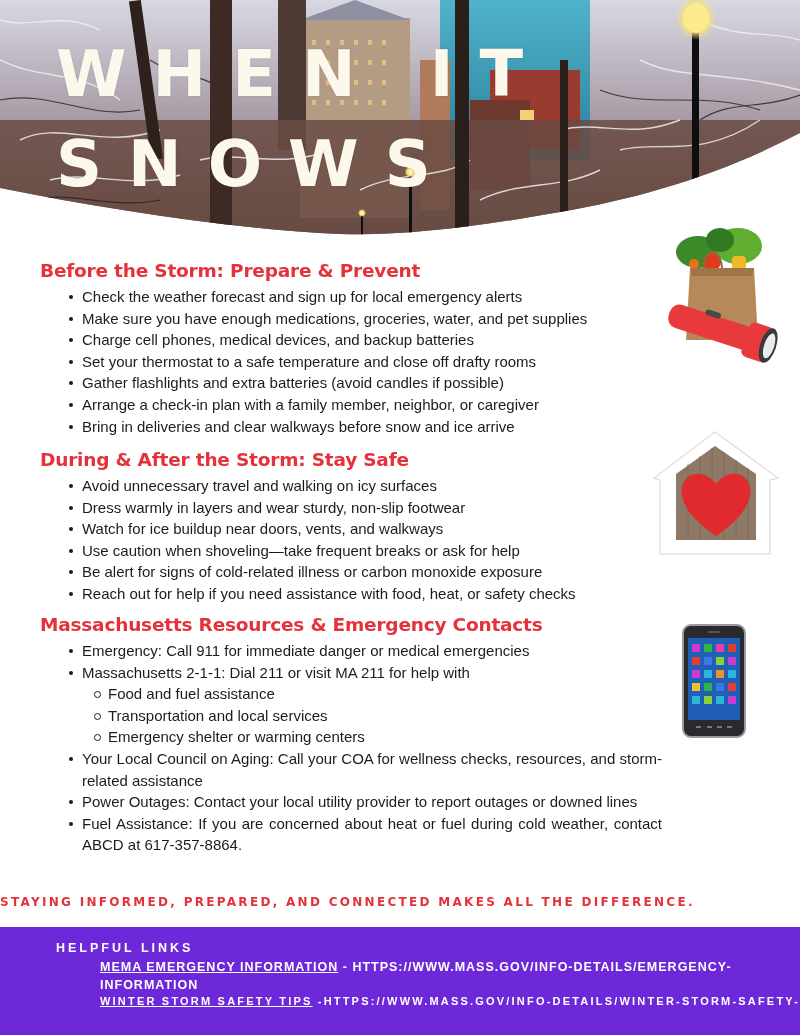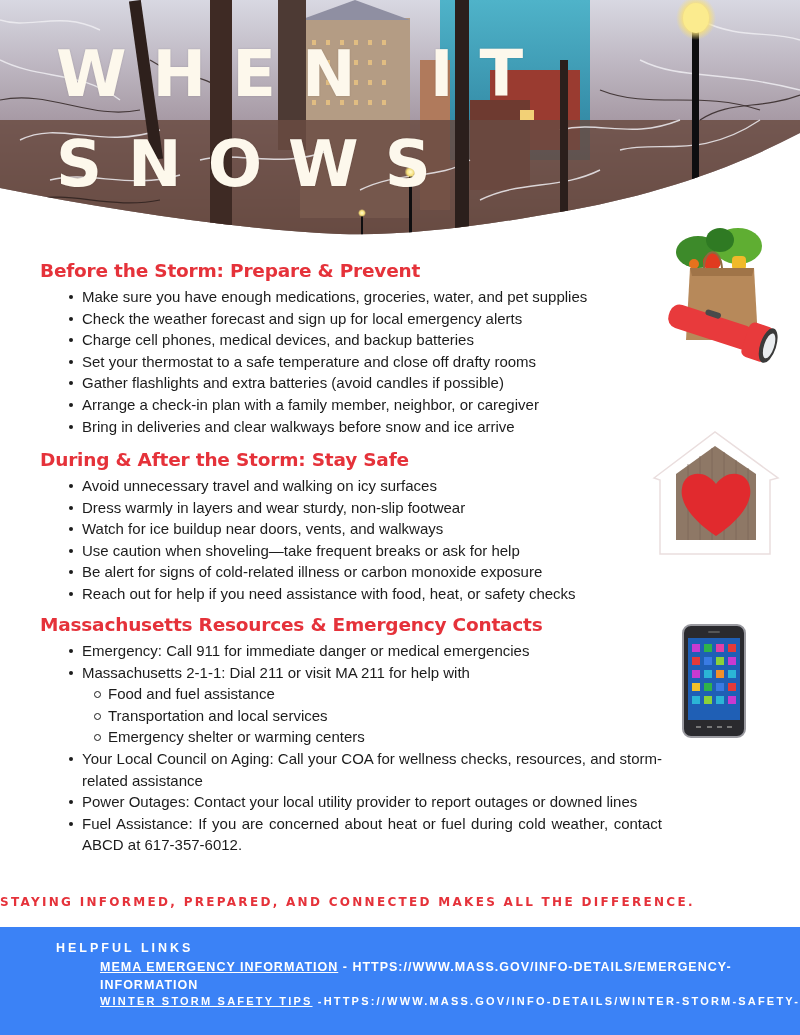--- a/index.html
+++ b/index.html
@@ -26,21 +26,21 @@
   ul.bullets li.wrap { width: 598px; text-align: justify; }
 
   
   .illus { position: absolute; }
 
   
   .tagline { position: absolute; left: 0; width: 800px; top: 895px; text-align: left; color: #e5323a;
              font-family: "DejaVu Sans", sans-serif; font-weight: bold; font-size: 12px; letter-spacing: 2.3px; }
 
   
-  .footer { position: absolute; left: 0; top: 927px; width: 800px; height: 108px; background: #3b82f6; color: #ffffff; }
+  .footer { position: absolute; left: 0; top: 927px; width: 800px; height: 108px; background: #6d28d9; color: #ffffff; }
   .footer .fh { position: absolute; left: 56px; top: 14px; font-weight: bold; font-size: 12.5px; letter-spacing: 3px; }
   .footer .link-row { position: absolute; left: 64px; font-weight: bold; font-size: 12.5px; letter-spacing: 1px; white-space: nowrap; margin-left: 36px; }
   .footer .link-row a { color: #ffffff; text-decoration: underline; }
   .footer .row1 { top: 33px; }
   .footer .row1b { top: 51px; }
   .footer .row2 { top: 68px; font-size: 11px; letter-spacing: 2.2px; }
 </style>
 </head>
 <body>
 
@@ -139,22 +139,22 @@
       <rect x="361" y="215" width="2" height="25" fill="#0e0e10"></rect>
       <circle cx="362" cy="213" r="4" fill="url(#lampGlow)"></circle>
     </g>
   </svg>
   <div class="hero-title l1">WHEN IT</div>
   <div class="hero-title l2">SNOWS</div>
 </div>
 
 <div class="section-heading" style="top:260px">Before the Storm: Prepare &amp; Prevent</div>
 <ul class="bullets" style="top:286px">
+  <li>Check the weather forecast and sign up for local emergency alerts</li>
   <li>Make sure you have enough medications, groceries, water, and pet supplies</li>
-  <li>Check the weather forecast and sign up for local emergency alerts</li>
   <li>Charge cell phones, medical devices, and backup batteries</li>
   <li>Set your thermostat to a safe temperature and close off drafty rooms</li>
   <li>Gather flashlights and extra batteries (avoid candles if possible)</li>
   <li>Arrange a check-in plan with a family member, neighbor, or caregiver</li>
   <li>Bring in deliveries and clear walkways before snow and ice arrive</li>
 </ul>
 
 <svg class="illus" style="left:660px;top:222px" width="120" height="152" viewBox="0 0 120 152">
 
   <ellipse cx="38" cy="30" rx="22" ry="16" fill="#3d8a2a"></ellipse>
@@ -203,21 +203,21 @@
 
 <div class="section-heading" style="top:614px">Massachusetts Resources &amp; Emergency Contacts</div>
 <ul class="bullets" style="top:640px">
   <li>Emergency: Call 911 for immediate danger or medical emergencies</li>
   <li>Massachusetts 2-1-1: Dial 211 or visit MA 211 for help with</li>
   <li class="sub">Food and fuel assistance</li>
   <li class="sub">Transportation and local services</li>
   <li class="sub">Emergency shelter or warming centers</li>
   <li class="wrap">Your Local Council on Aging: Call your COA for wellness checks, resources, and storm-related assistance</li>
   <li class="wrap">Power Outages: Contact your local utility provider to report outages or downed lines</li>
-  <li class="wrap">Fuel Assistance: If you are concerned about heat or fuel during cold weather, contact ABCD at 617-357-6012.</li>
+  <li class="wrap">Fuel Assistance: If you are concerned about heat or fuel during cold weather, contact ABCD at 617-357-8864.</li>
 </ul>
 
 <svg class="illus" style="left:682px;top:624px" width="64" height="114" viewBox="0 0 64 114">
   <rect x="1" y="1" width="62" height="112" rx="8" fill="#2a2a2e" stroke="#9a9aa0" stroke-width="2"></rect>
   <rect x="6" y="14" width="52" height="82" fill="#1f5fb5"></rect>
   <rect x="26" y="7" width="12" height="2" rx="1" fill="#555"></rect>
   <g>
     <rect x="10" y="20" width="8" height="8" fill="#c93ad1"></rect>
       <rect x="22" y="20" width="8" height="8" fill="#2fb34a"></rect>
       <rect x="34" y="20" width="8" height="8" fill="#e33fa6"></rect>

